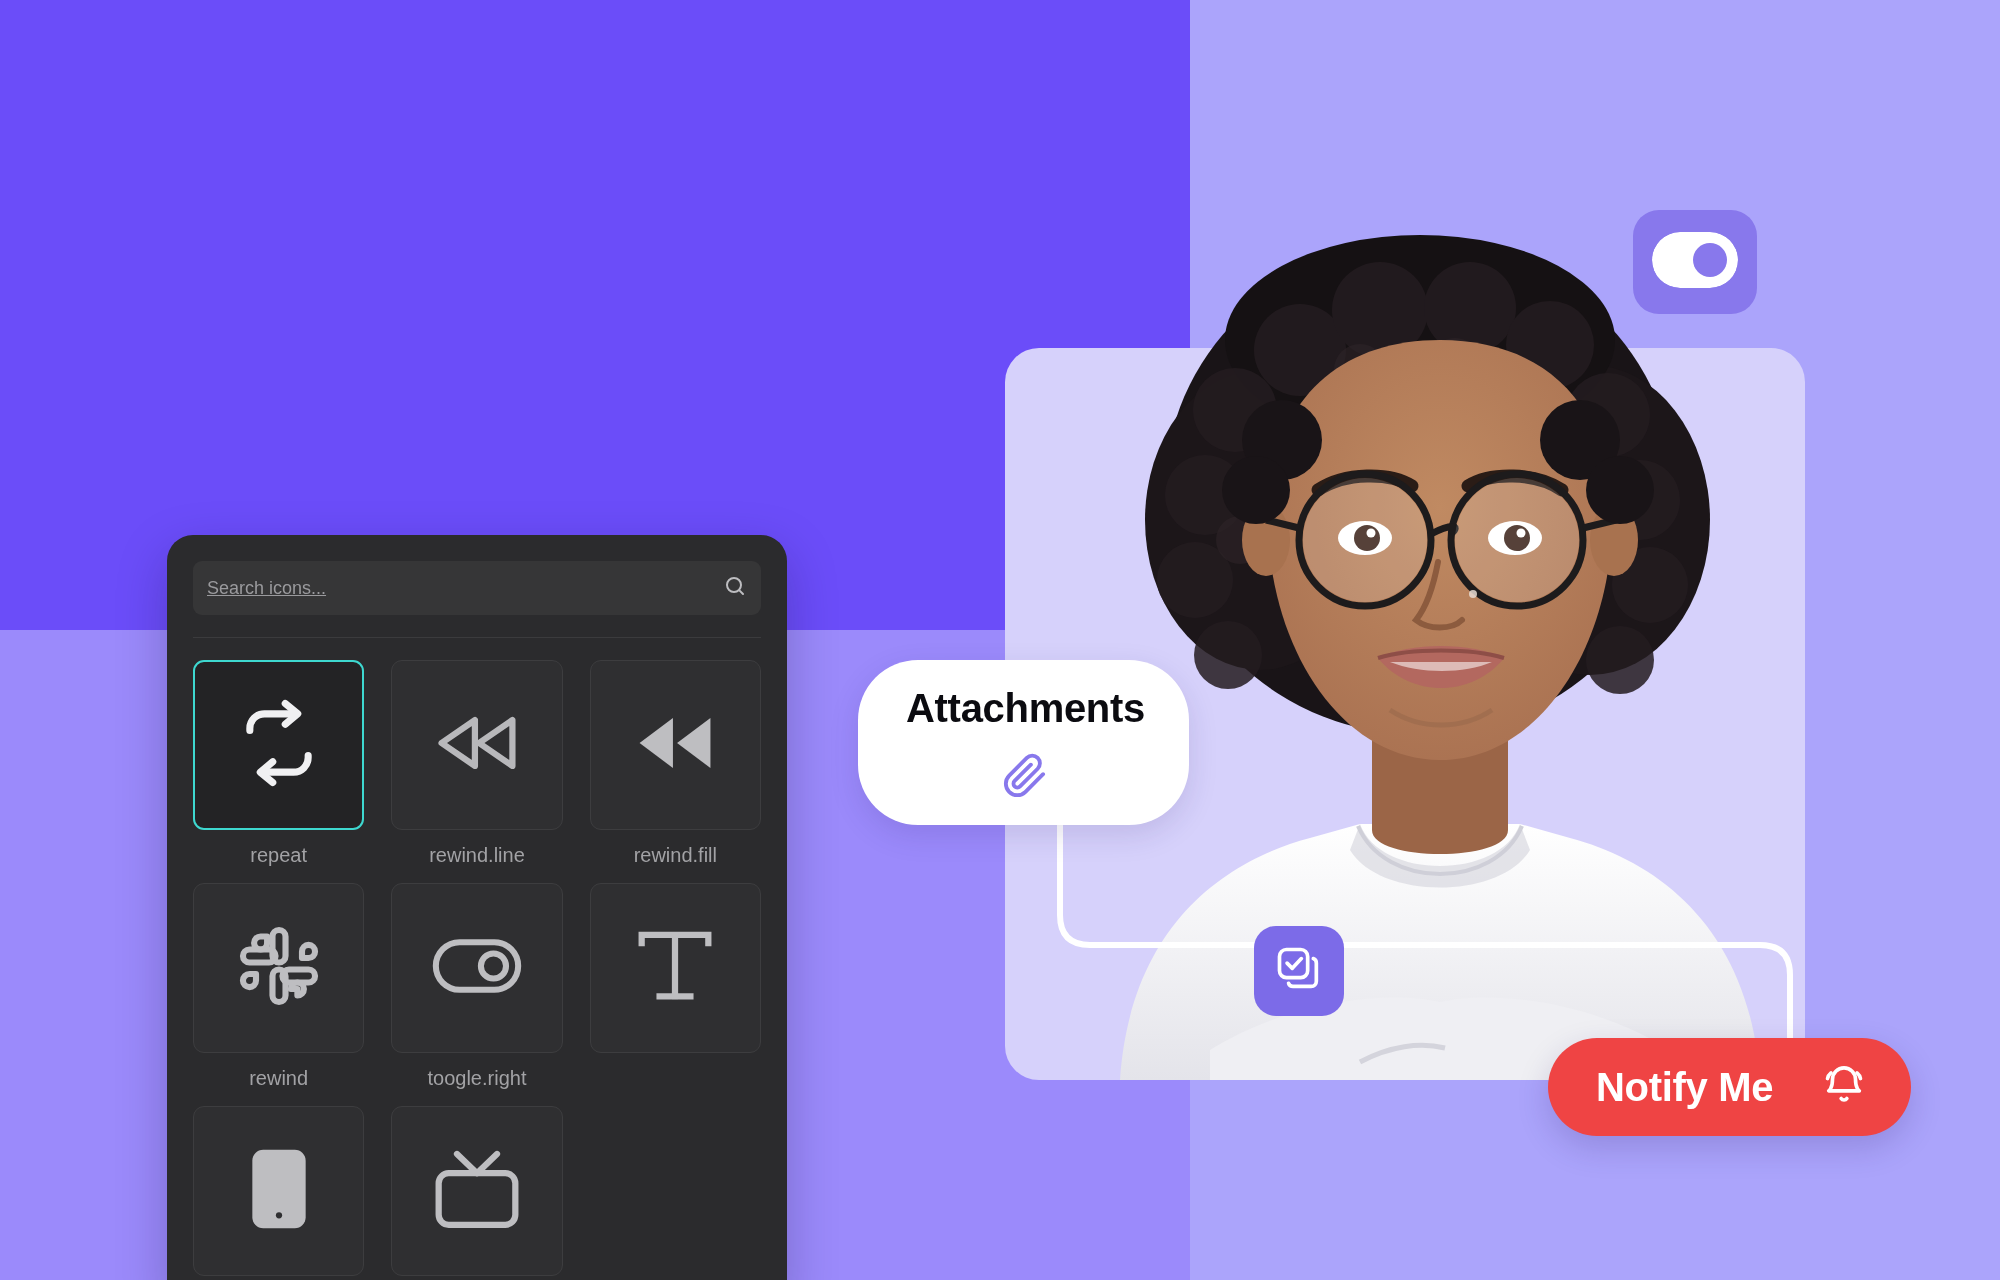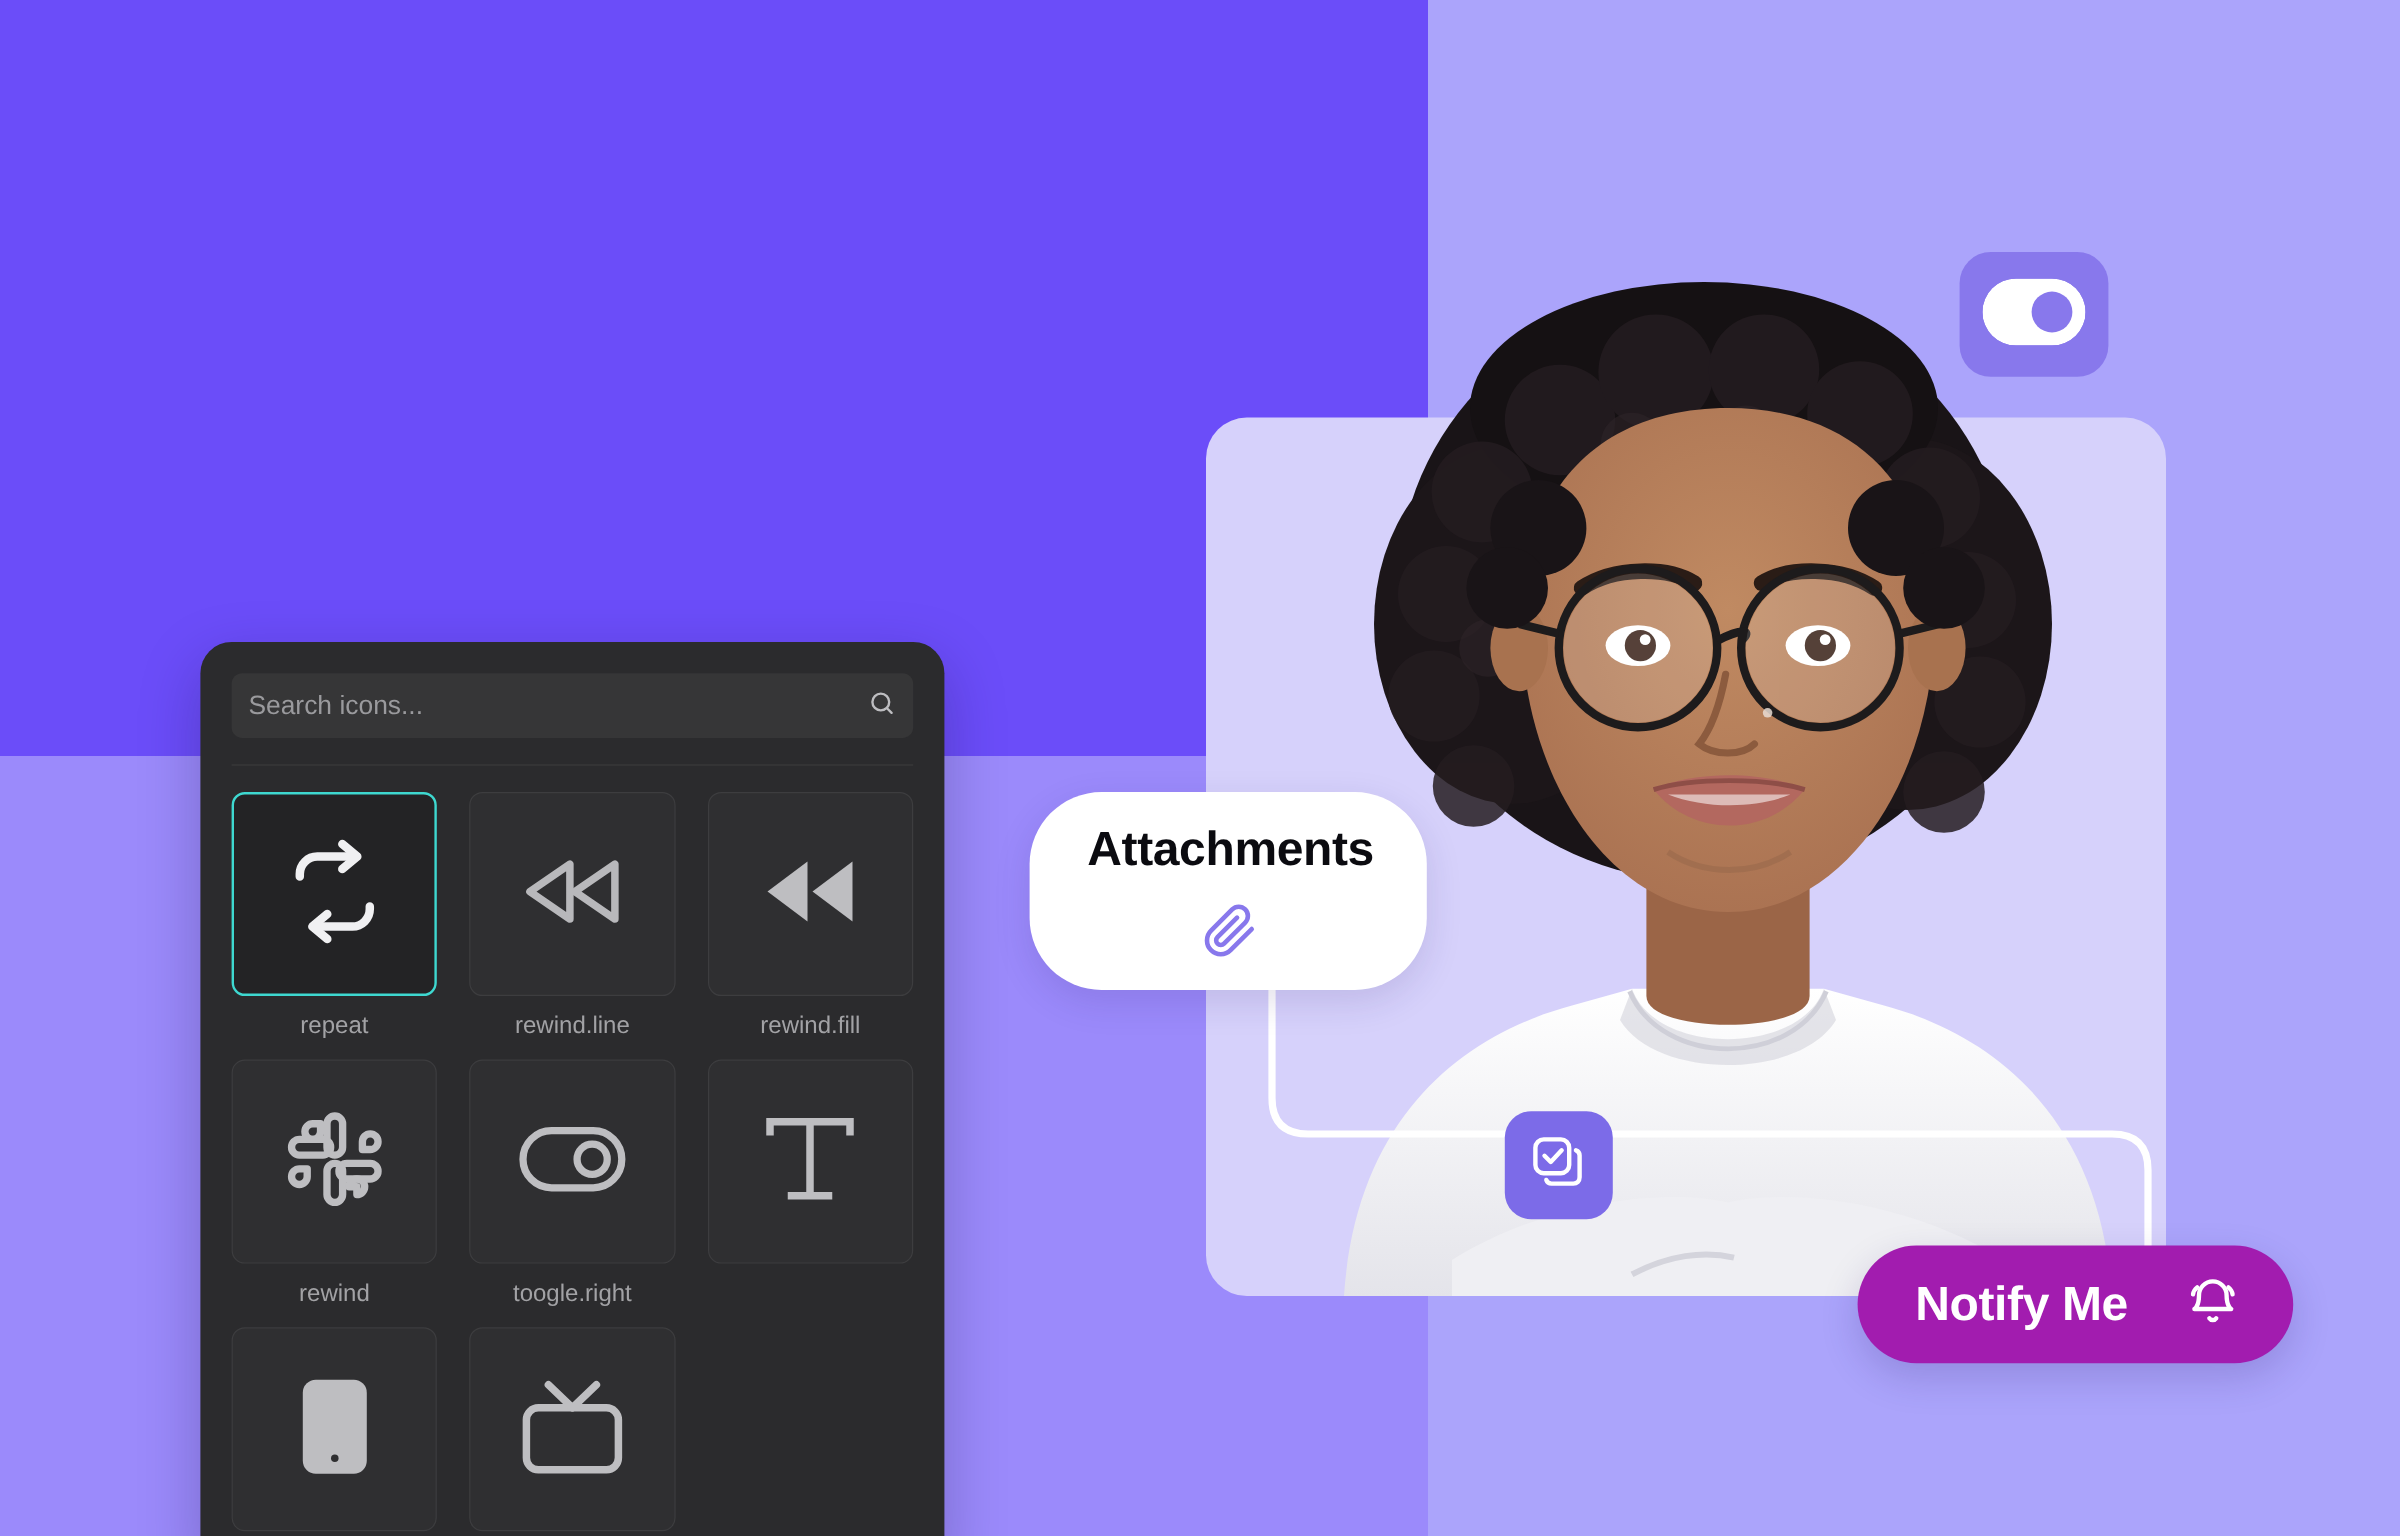--- a/index.html
+++ b/index.html
@@ -57,21 +57,21 @@
     background:#FFFFFF;
     box-shadow:0 10px 30px rgba(40,20,100,.13);
     flex-direction:column;
   }
   .chip-attachments .chip-label {
     font-size:40px; font-weight:700; color:#0B0B10; letter-spacing:-.3px;
   }
   .chip-notify {
     left:1548px; top:1038px;
     padding:26px 44px 26px 48px;
-    background:#a21caf;
+    background:#ef4444;
     box-shadow:0 12px 32px rgba(40,20,100,.18);
     gap:48px;
   }
   .chip-notify .chip-label {
     font-size:40px; font-weight:700; color:#FFFFFF; letter-spacing:-.3px;
   }
   .chip .chip-icon { display:flex; align-items:center; }
 
   
   .toggle-badge {
@@ -112,21 +112,21 @@
     font-size:22px; color:#E4E4E6; flex:1;
   }
   .search-box {
     position:relative;
     flex:1; height:54px;
     background:#363637; border-radius:9px;
     display:flex; align-items:center;
     padding:0 14px;
   }
   .search-box .search-ph {
-    font-size:22px; color:#9A9A9D; flex:1;
+    font-size:18px; color:#9A9A9D; flex:1;text-decoration:underline;
   }
   .panel-divider {
     height:1px; background:#3B3B3D; margin:0 26px;
   }
   .icon-grid {
     display:grid;
     grid-template-columns:repeat(3, 1fr);
     gap:16px 27px;
     padding:22px 26px 0 26px;
   }

